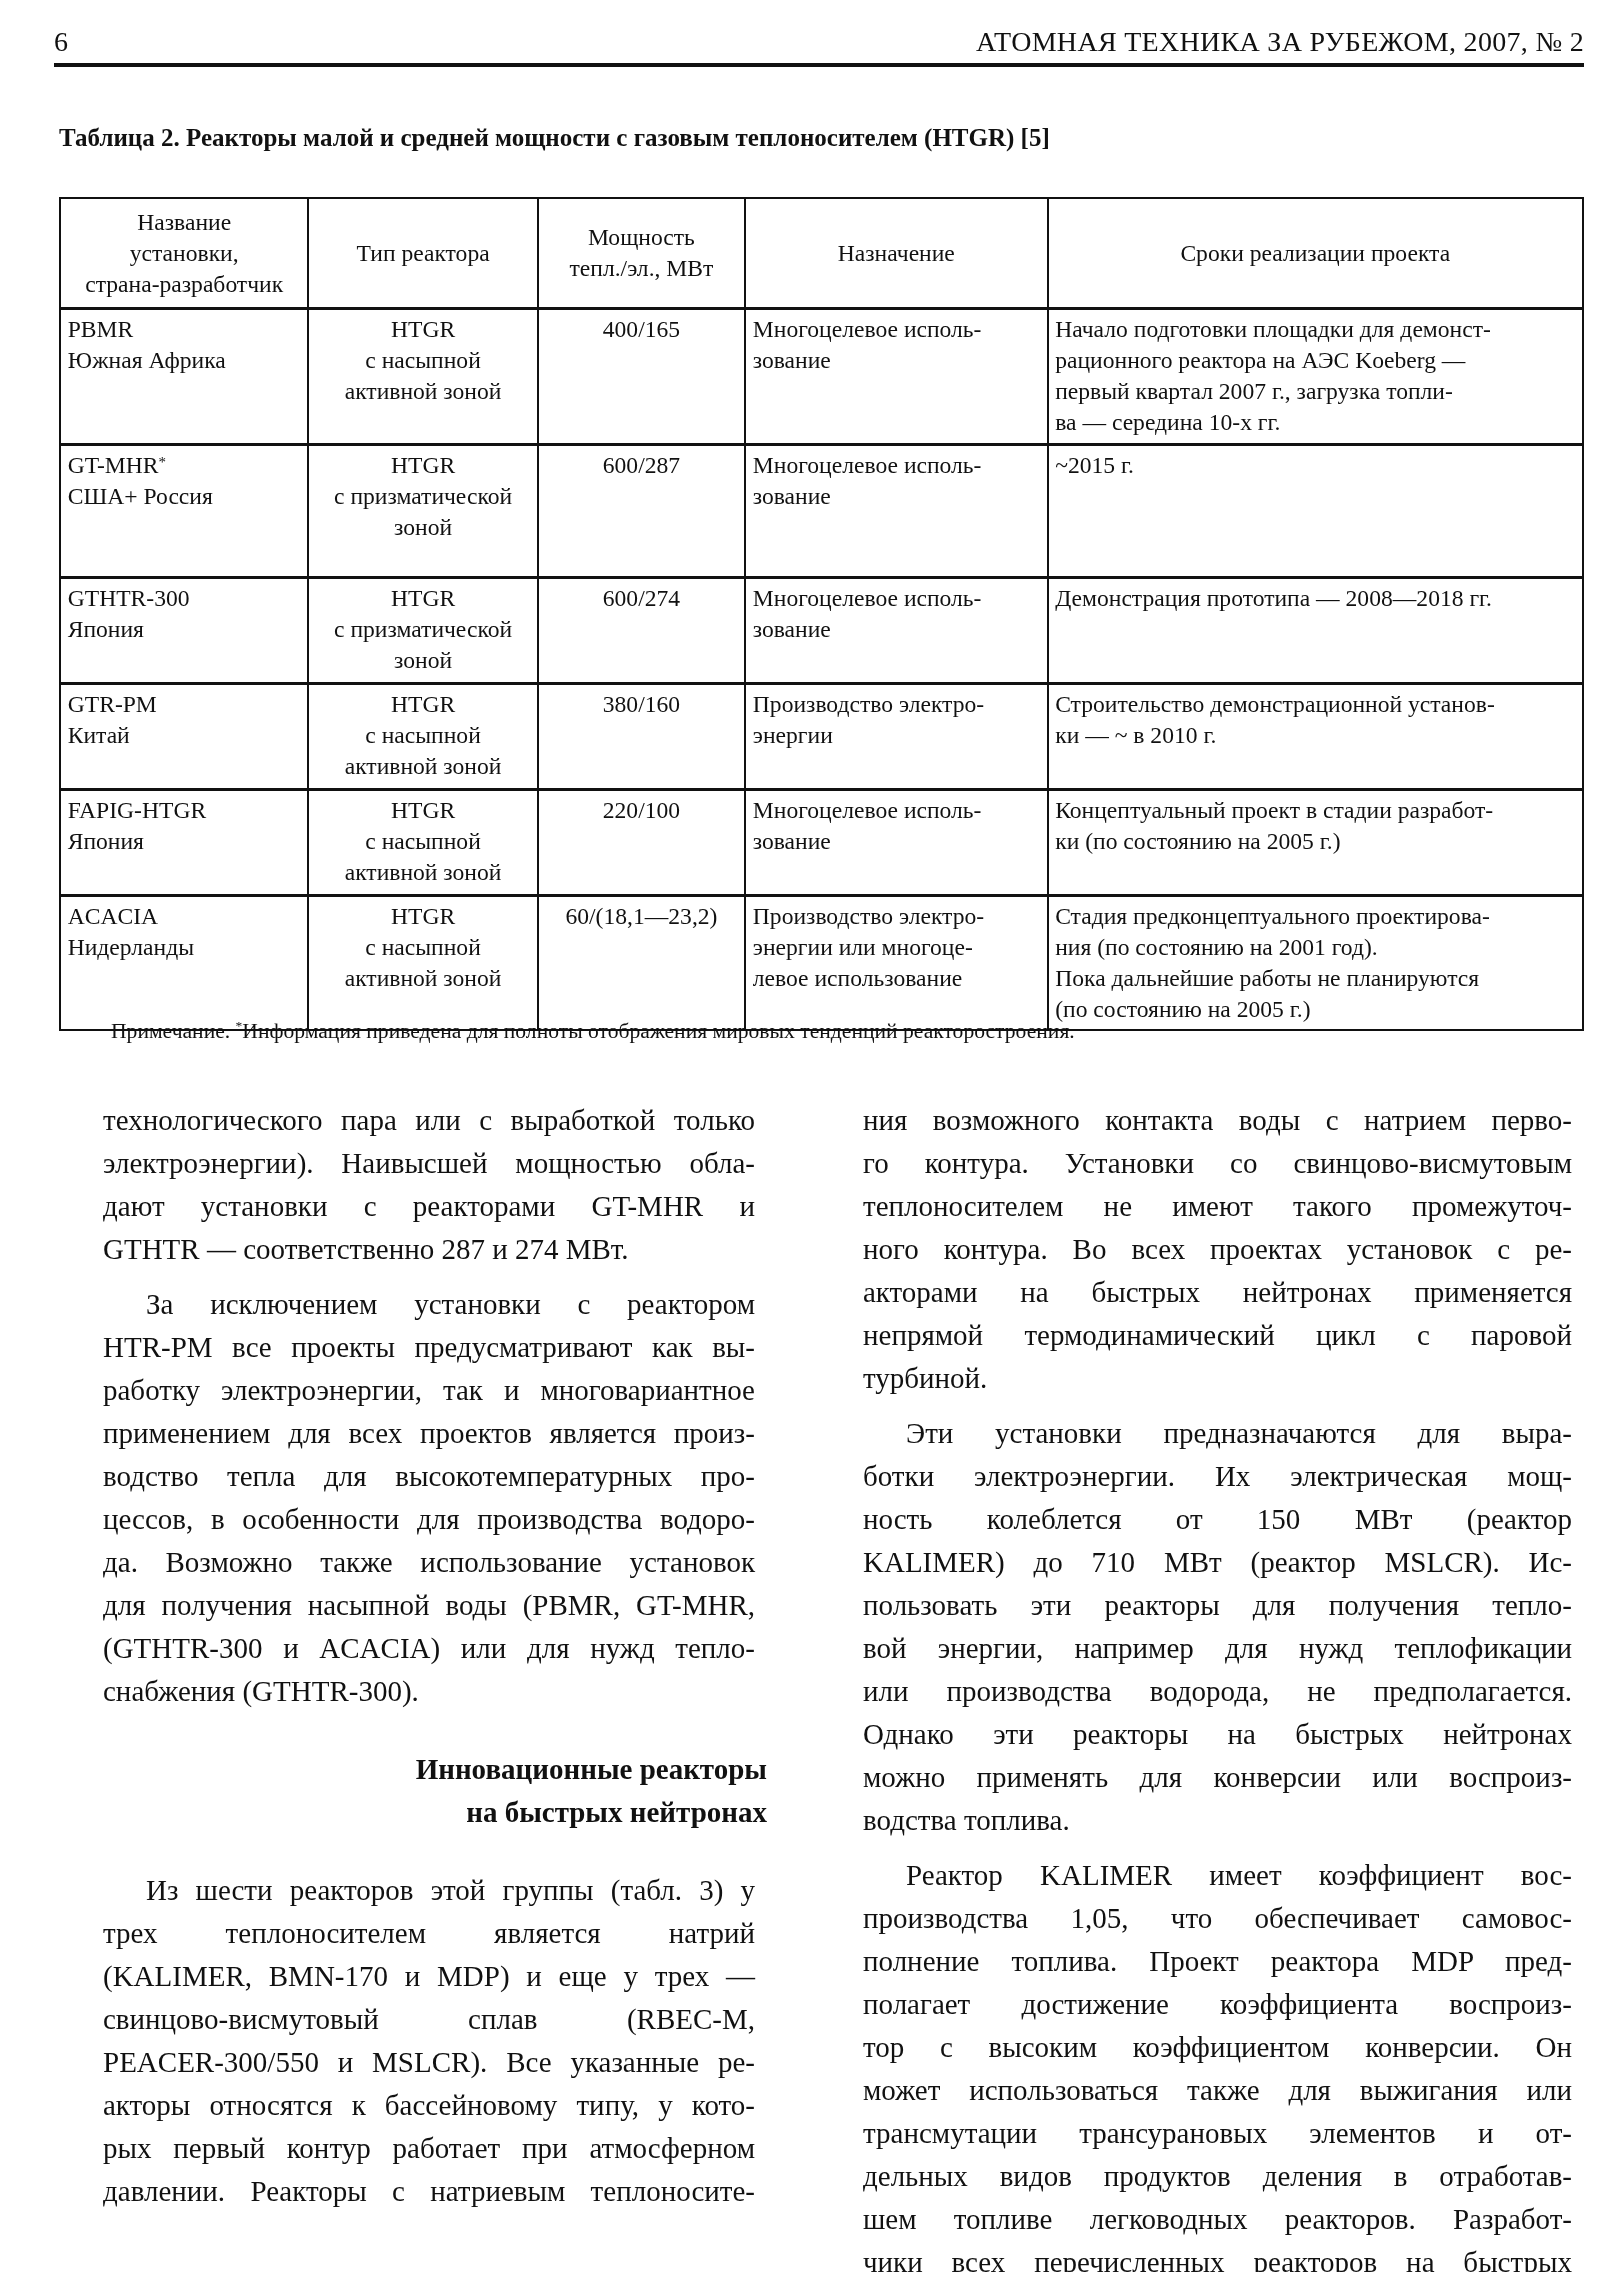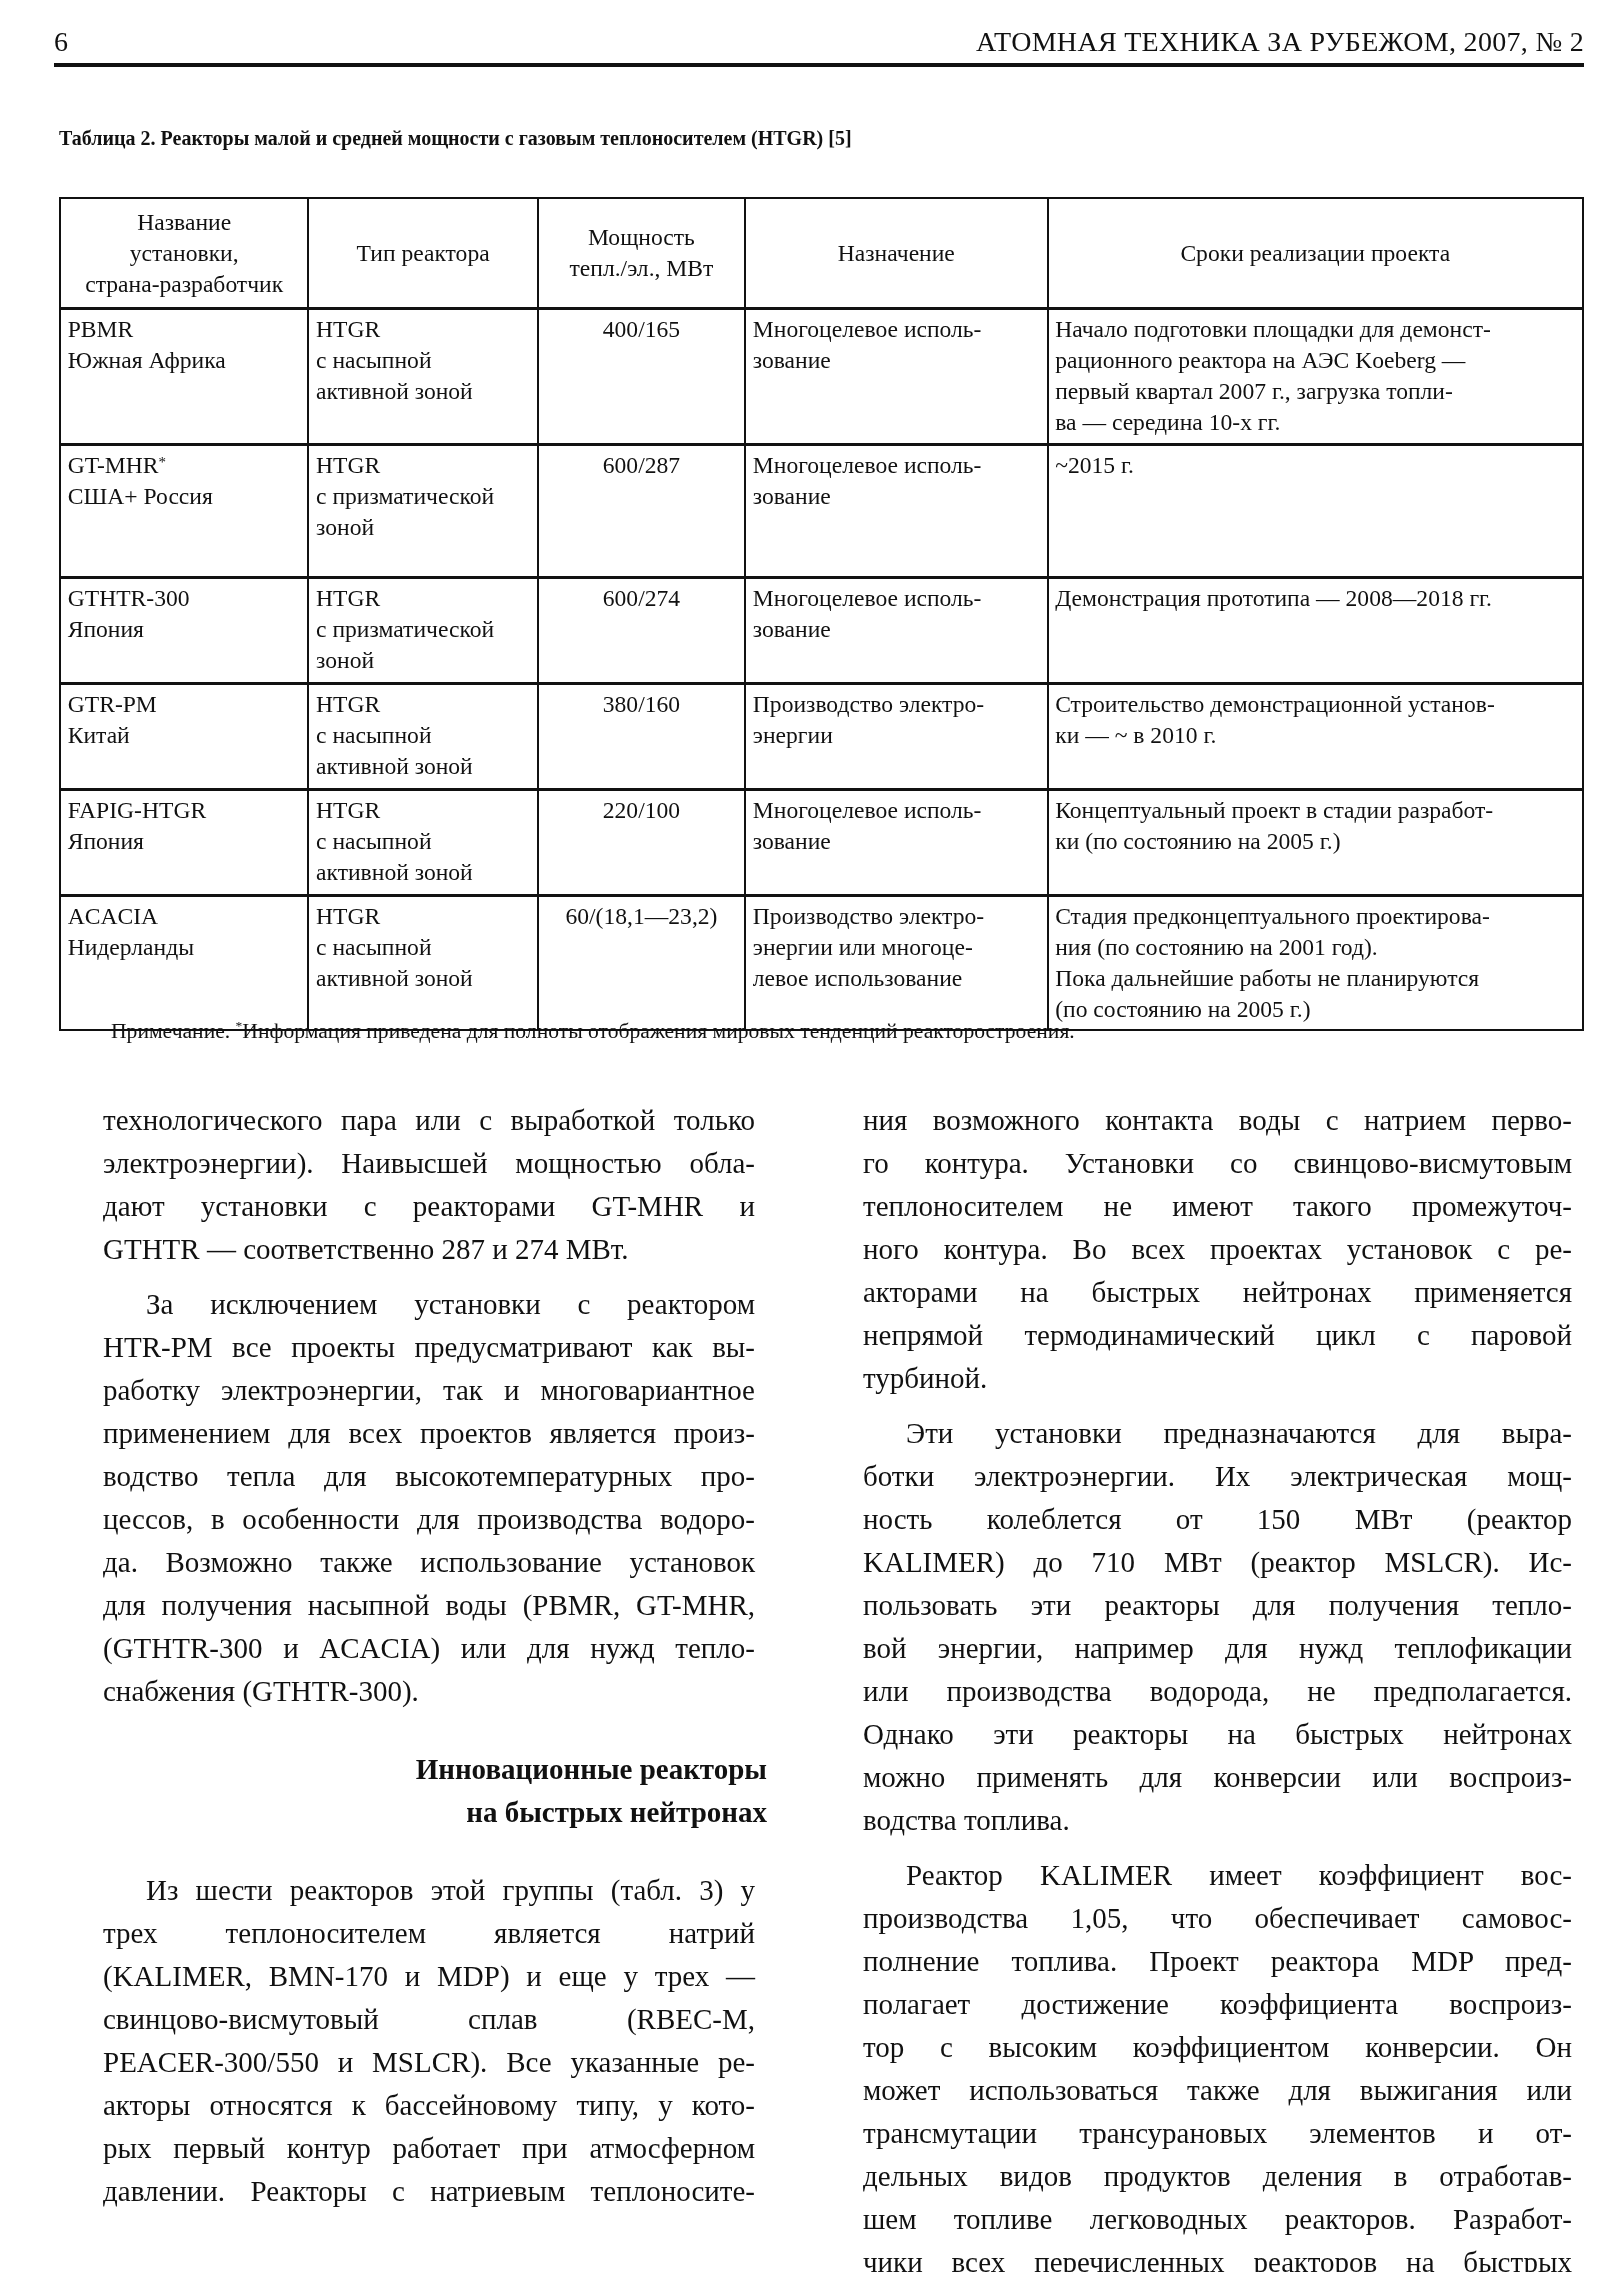--- a/index.html
+++ b/index.html
@@ -7,33 +7,33 @@
     width: 1618px; height: 2273px; position: relative; overflow: hidden;
     font-family: "Liberation Serif", "DejaVu Serif", serif; color: #111111;
   }
   .page-header {
     position: absolute; left: 54px; top: 24px; width: 1530px; height: 39px;
     border-bottom: 4px solid #111;
   }
   .page-number { position: absolute; left: 0; top: 0; font-size: 28px; line-height: 36px; }
   .journal-title { position: absolute; right: 0; top: 0; font-size: 28px; line-height: 36px; letter-spacing: 0.3px; }
   .table-caption {
-    position: absolute; left: 59px; top: 121px; font-size: 20px; font-weight: bold; line-height: 34px;
+    position: absolute; left: 59px; top: 121px; font-size: 25px; font-weight: bold; line-height: 34px;
   }
   table.reactors {
     position: absolute; left: 59px; top: 197px; width: 1525px;
     border-collapse: collapse; font-size: 23.6px; line-height: 31px;
   }
   table.reactors th, table.reactors td {
     border: 2px solid #111; vertical-align: top; padding: 4px 6.7px 4px 6.7px;
   }
   table.reactors th { font-weight: normal; text-align: center; vertical-align: middle; height: 100px; }
   table.reactors tr.row > td { border-top-width: 3.4px; }
   .c-name { width: 233px; }
-  .c-type { width: 214px; }
+  .c-type { width: 214px; text-align: center; }
   .c-power { width: 192px; text-align: center; }
   .c-purpose { width: 287px; }
   .c-timeline { }
   .line { display: block; white-space: nowrap; }
   sup.star { font-size: 15px; vertical-align: top; position: relative; top: -2.7px; }
   .note {
     position: absolute; left: 111px; top: 1011px; font-size: 21.6px; line-height: 30px; white-space: nowrap;
   }
   .note sup { font-size: 13.5px; }
   .col {

